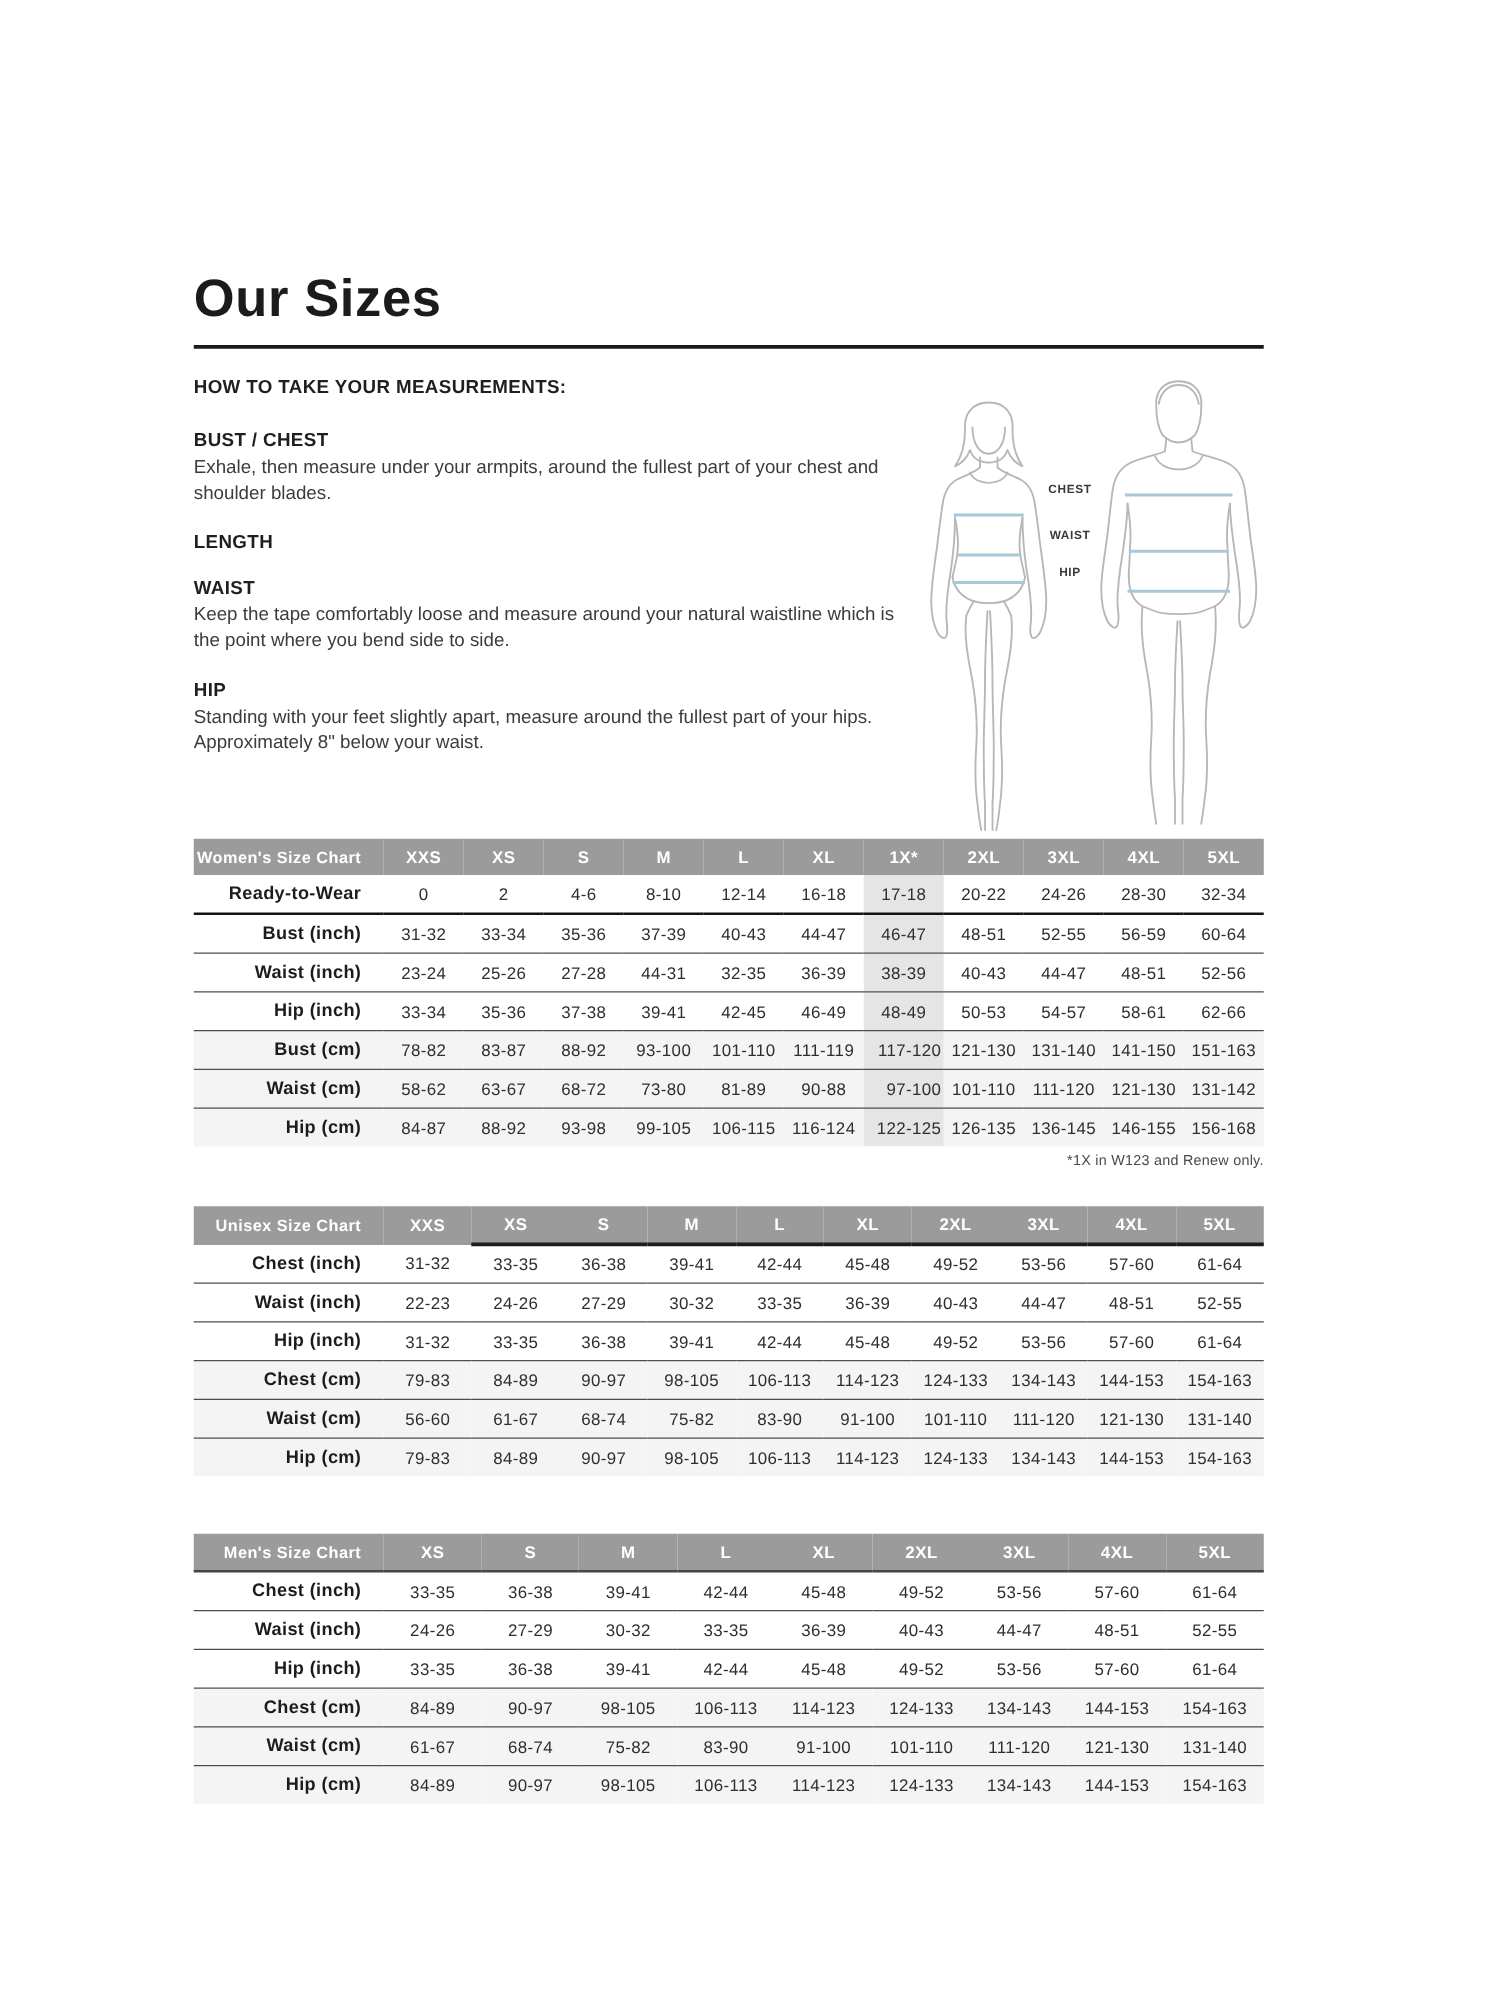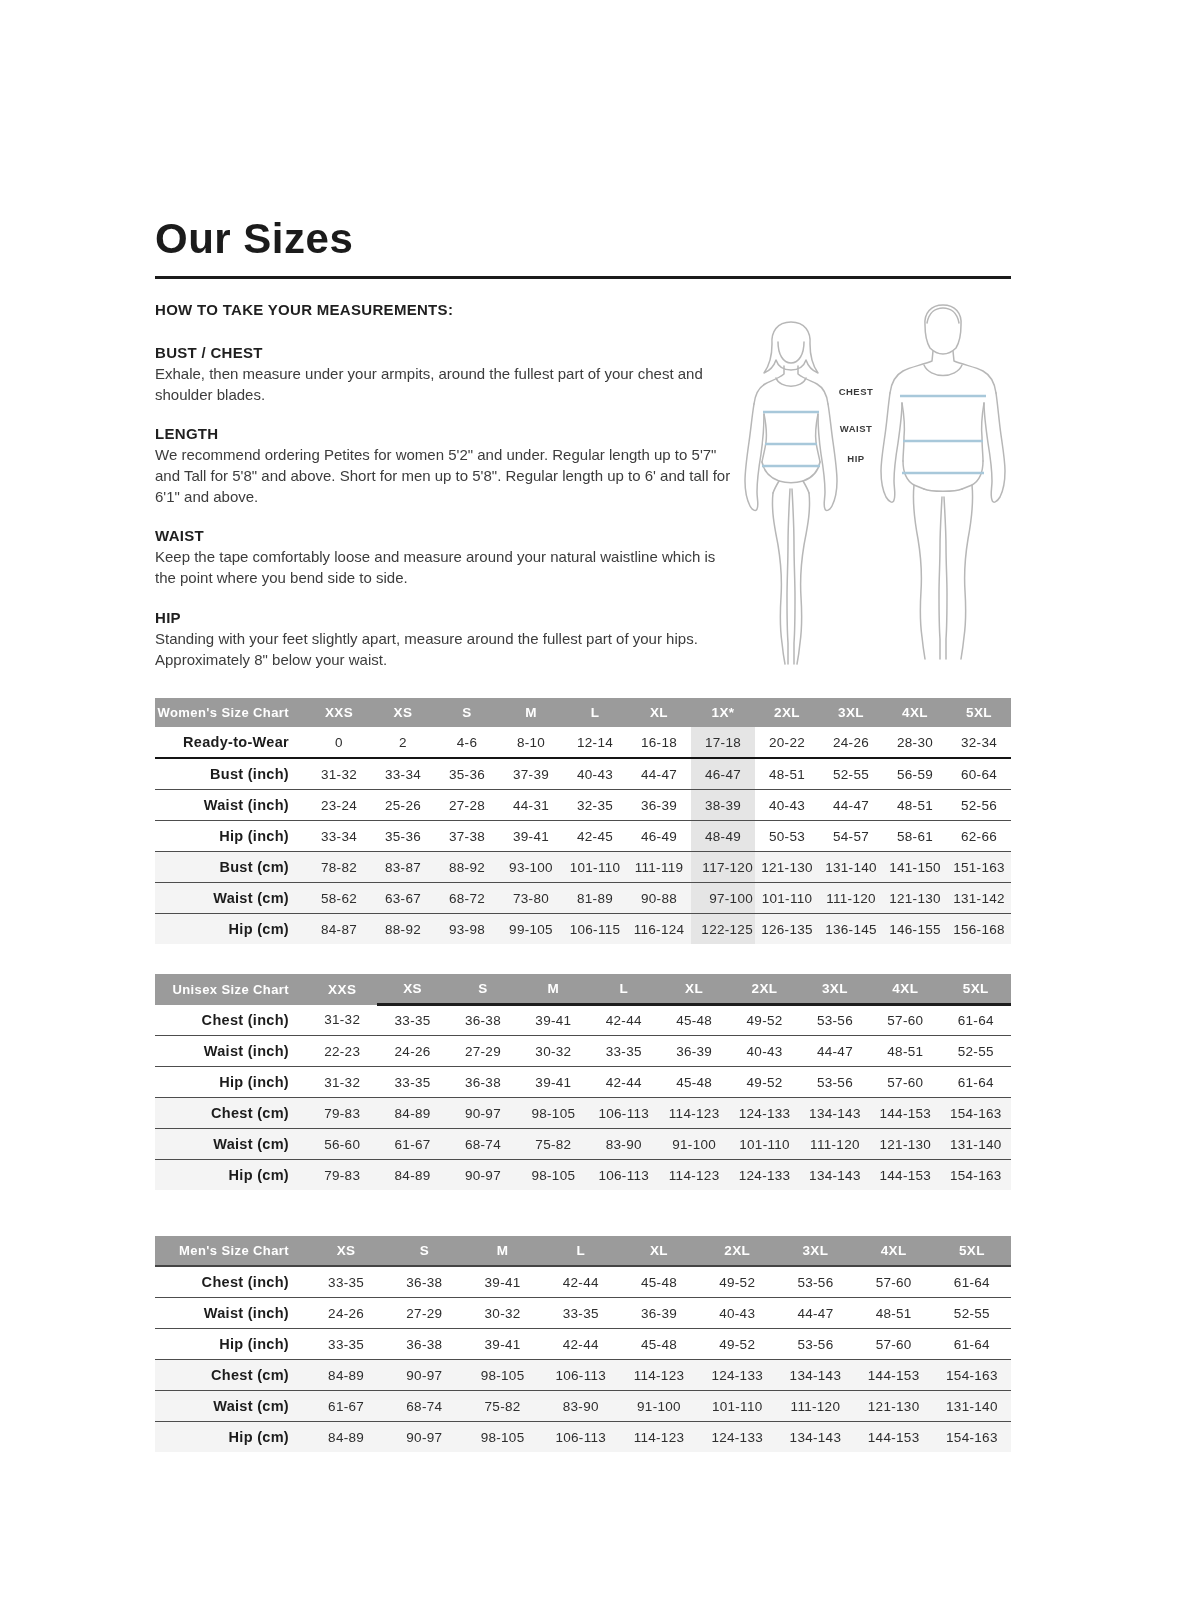--- a/index.html
+++ b/index.html
@@ -60,21 +60,20 @@
     <div class="intro-row">
       <div class="intro-text">
         <div class="howto">HOW TO TAKE YOUR MEASUREMENTS:</div>
 
         <div class="measure-section">
           <div class="measure-heading">BUST / CHEST</div>
           <div class="measure-body">Exhale, then measure under your armpits, around the fullest part of your chest and shoulder blades.</div>
         </div>
         <div class="measure-section">
           <div class="measure-heading">LENGTH</div>
-          <div class="measure-body">We recommend ordering Petites for women 5'2" and under. Regular length up to 5'7" and Tall for 5'8" and above. Short for men up to 5'8". Regular length up to 6' and tall for 6'1" and above.</div>
         </div>
         <div class="measure-section">
           <div class="measure-heading">WAIST</div>
           <div class="measure-body">Keep the tape comfortably loose and measure around your natural waistline which is the point where you bend side to side.</div>
         </div>
         <div class="measure-section">
           <div class="measure-heading">HIP</div>
           <div class="measure-body">Standing with your feet slightly apart, measure around the fullest part of your hips. Approximately 8" below your waist.</div>
         </div>
       </div>
@@ -251,20 +250,21 @@
               <td>106-115</td>
               <td>116-124</td>
               <td class="hl">122-125</td>
               <td>126-135</td>
               <td>136-145</td>
               <td>146-155</td>
               <td>156-168</td>
             </tr>
           </tbody>
         </table>
+      <div class="footnote">*1X in W123 and Renew only.</div>
     </div>
 
     <div class="unisex-table-wrap">
       <table class="size-table">
           <thead>
             <tr>
               <th class="tlabel">Unisex Size Chart</th>
               <th>XXS</th>
               <th class="ul">XS</th>
               <th class="ul">S</th>

